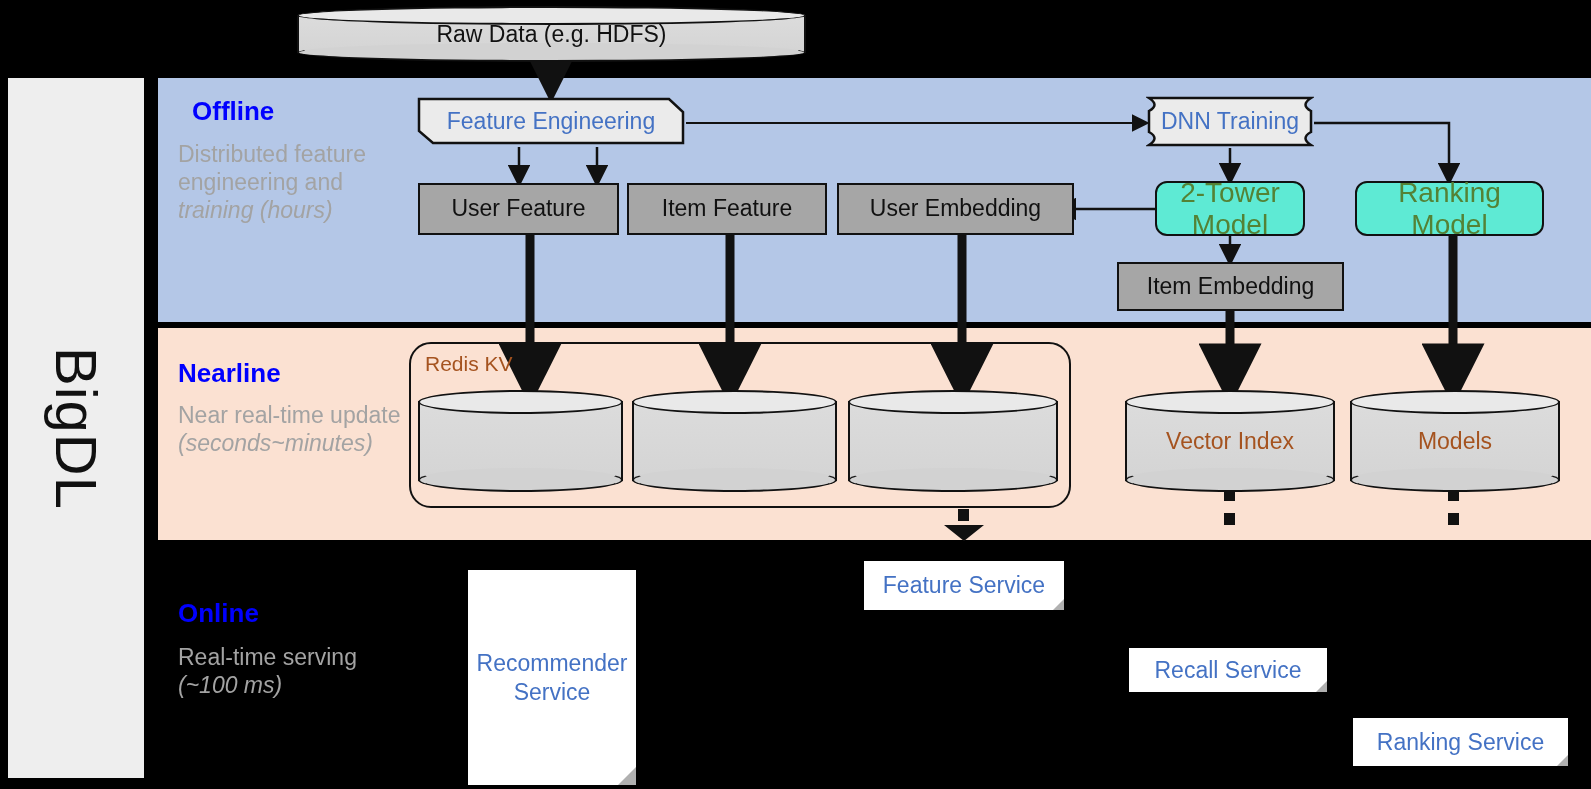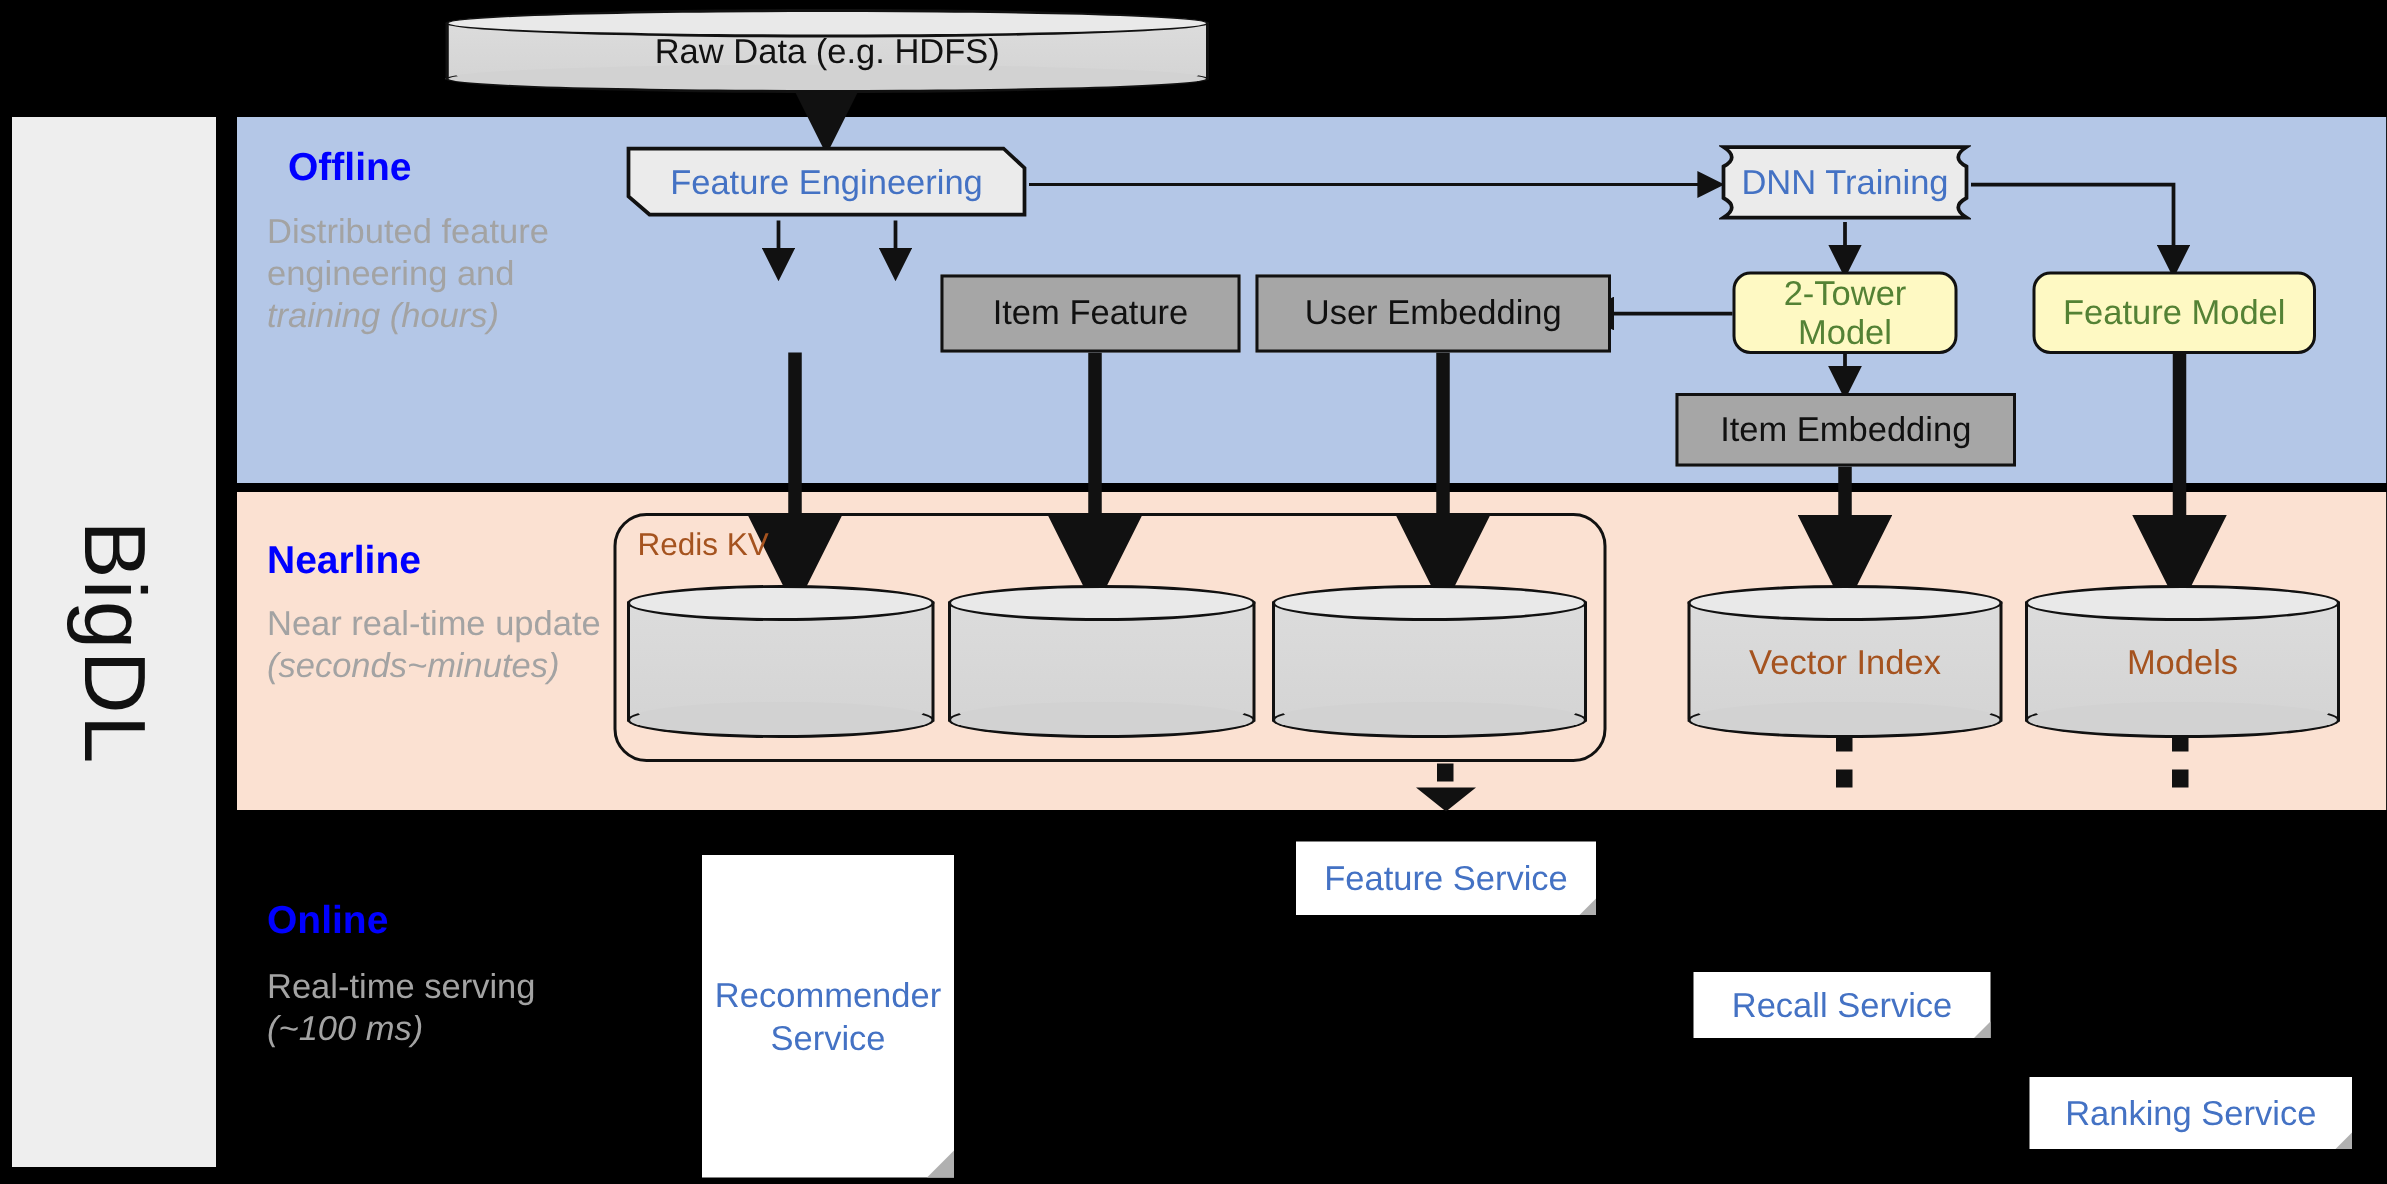--- a/index.html
+++ b/index.html
@@ -33,21 +33,21 @@
   #s-online{left:178px;top:643px;}
 
   
   .node{position:absolute;box-sizing:border-box;display:flex;align-items:center;
         justify-content:center;text-align:center;line-height:1.12;}
 
   
   .grey-box{background:#a6a6a6;border:2px solid #111;color:#111;font-size:23px;}
 
   
-  .proc{background:#fef9c3;border:2px solid #111;font-size:23px;}
+  .proc{background:#5eead4;border:2px solid #111;font-size:28px;}
   .proc.rounded{border-radius:12px;}
   .proc.green-txt{color:#548235;}
 
   
   .flag{position:absolute;}
   .flag .txt{position:absolute;inset:0;display:flex;align-items:center;justify-content:center;
              font-size:23px;color:#4472c4;z-index:3;}
 
   
   .cyl{position:absolute;text-decoration:underline;}
@@ -153,32 +153,35 @@
     <div class="txt">Feature Engineering</div>
   </div>
 
   <div class="flag" style="left:1146px;top:95px;width:168px;height:53px;">
     <svg width="168" height="53" style="position:absolute;left:0;top:0;">
       <path d="M3,3 Q14,10 3,16 L3,37 Q14,43 3,50 L165,50 Q154,43 165,37 L165,16 Q154,10 165,3 Z" fill="#ebebeb" stroke="#111" stroke-width="2.5"></path>
     </svg>
     <div class="txt">DNN Training</div>
   </div>
 
+  <div class="node grey-box" style="left:418px;top:183px;width:201px;height:52px;">
+    <span>User Feature</span>
+  </div>
   <div class="node grey-box" style="left:627px;top:183px;width:200px;height:52px;">
     <span>Item Feature</span>
   </div>
   <div class="node grey-box" style="left:837px;top:183px;width:237px;height:52px;">
     <span>User Embedding</span>
   </div>
 
   <div class="node proc rounded green-txt" style="left:1155px;top:181px;width:150px;height:55px;">
     <span>2-Tower Model</span>
   </div>
   <div class="node proc rounded green-txt" style="left:1355px;top:181px;width:189px;height:55px;">
-    <span>Feature Model</span>
+    <span>Ranking Model</span>
   </div>
 
   <div class="node grey-box" style="left:1117px;top:262px;width:227px;height:49px;">
     <span>Item Embedding</span>
   </div>
 
   <div id="redis-group"></div>
   <div id="redis-label">Redis KV</div>
 
   <div class="cyl" style="left:418px;top:390px;width:205px;height:102px;">

